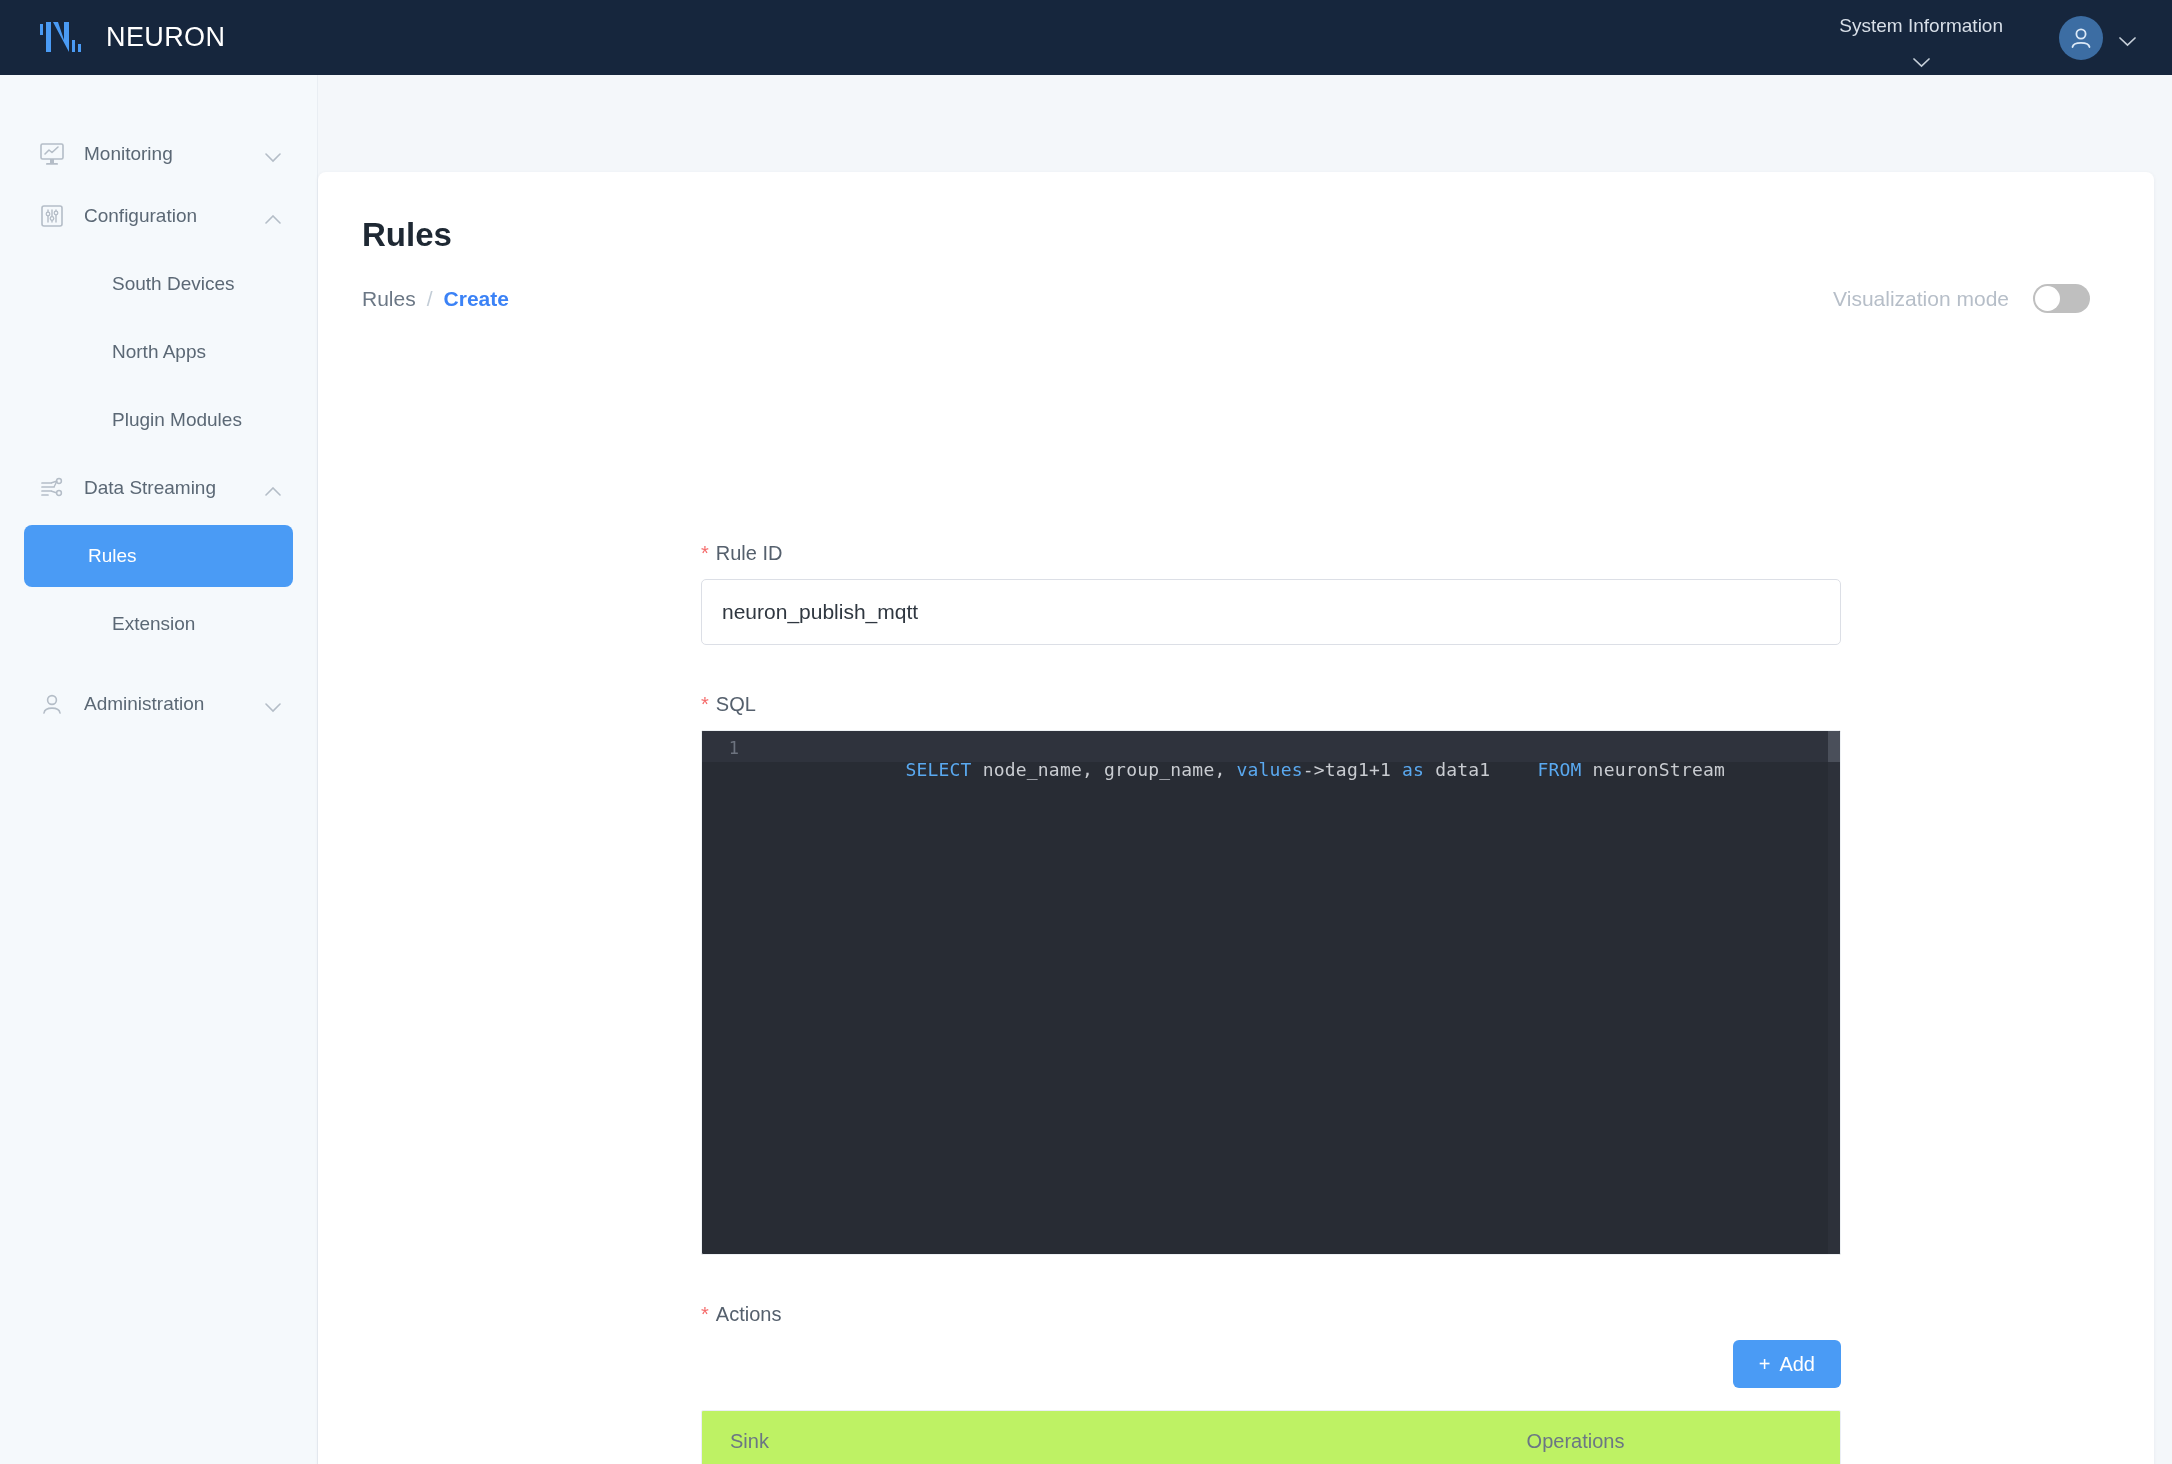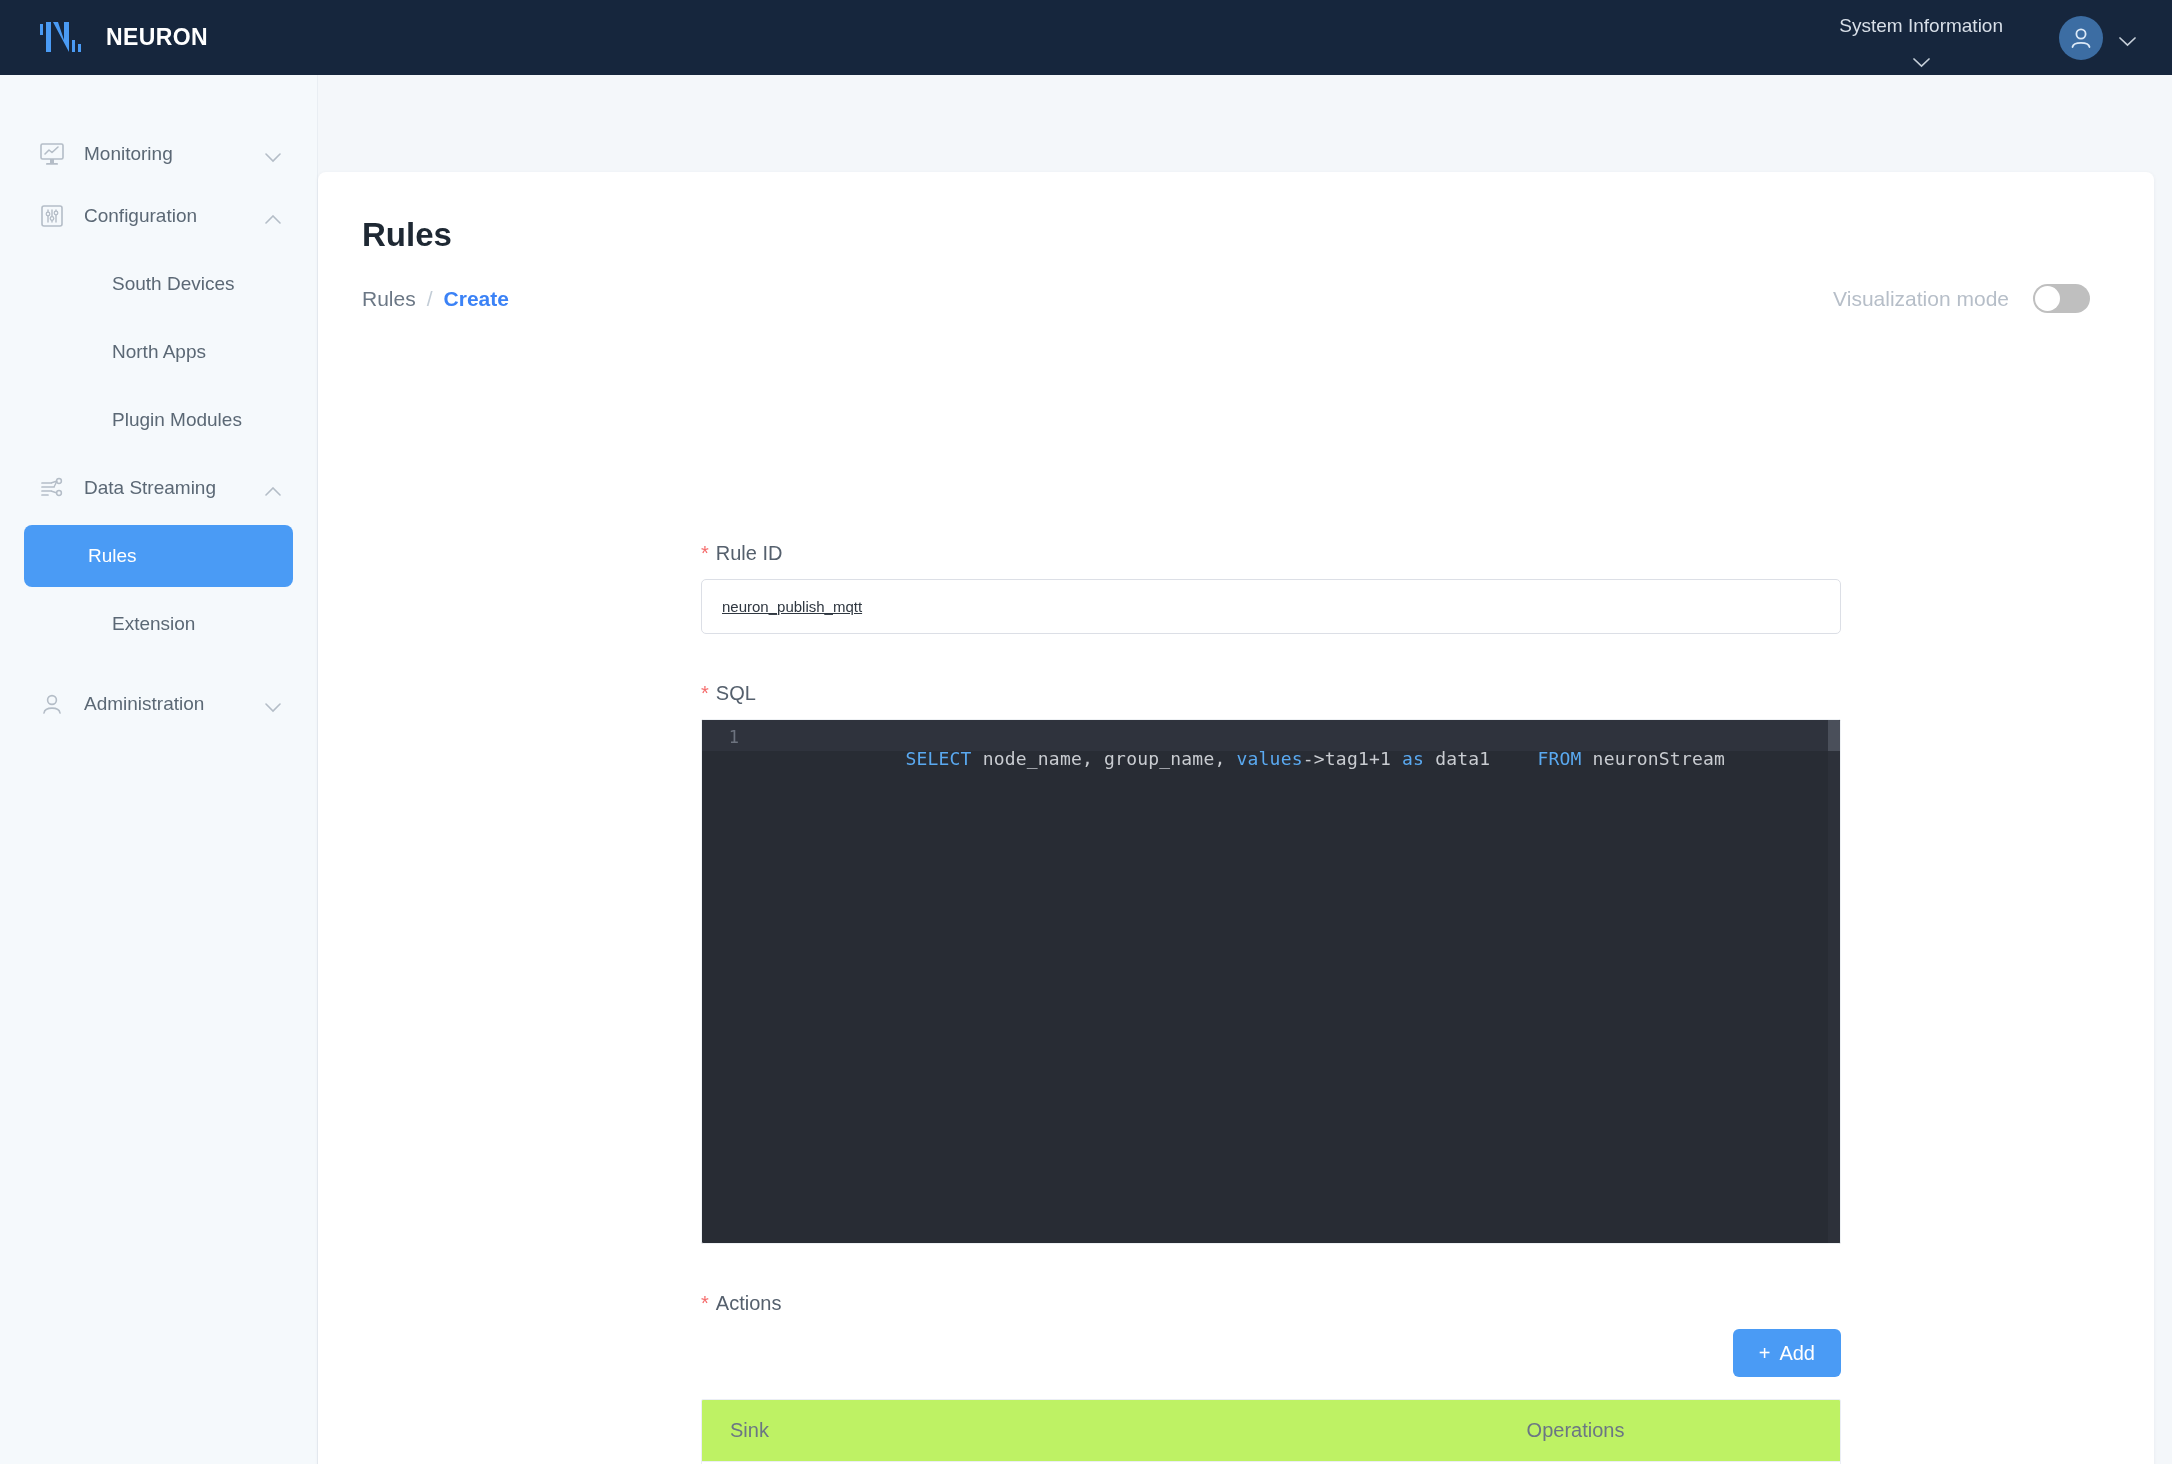--- a/index.html
+++ b/index.html
@@ -19,23 +19,23 @@
     background: #16263d;
     display: flex;
     align-items: center;
     justify-content: space-between;
     padding: 0 36px 0 38px;
   }
   .brand { display: flex; align-items: center; gap: 18px; }
   .brand-logo { width: 50px; height: 40px; display: block; }
   .brand-name {
     color: #ffffff;
-    font-size: 23px;
+    font-size: 27px;
     letter-spacing: 0.4px;
-    font-weight: 700;
+    font-weight: 400;
   }
   .topbar-right { display: flex; align-items: center; gap: 0px; }
   .sysinfo {
     display: flex; align-items: center; gap: 14px;
     color: #d8dfe8;
     font-size: 19px;
     padding: 8px 10px;
     cursor: pointer;
     flex-direction: column;
   }
@@ -159,30 +159,29 @@
     width: 1140px;
   }
   .field-label {
     font-size: 20px;
     color: #55606d;
     margin-bottom: 14px;
     display: flex; align-items: baseline; gap: 7px;
   }
   .req { color: #f56c6c; font-size: 20px; line-height: 1; }
   .text-input {
-    width: 1140px; height: 55px;
+    width: 1140px; height: 66px;
     border: 1px solid #dcdfe6;
     border-radius: 5px;
-    font-size: 15px;
+    font-size: 21px;
     color: #2f3740;
     padding: 0 20px;
     font-family: "Liberation Sans", sans-serif;
     outline: none;
     background: #fff;
-    text-decoration: underline;
   }
 
   .label-sql { margin-top: 48px; }
 
   
   .editor {
     position: relative;
     width: 1140px; height: 525px;
     background: #282c34;
     border: 1px solid #eef1f4;

